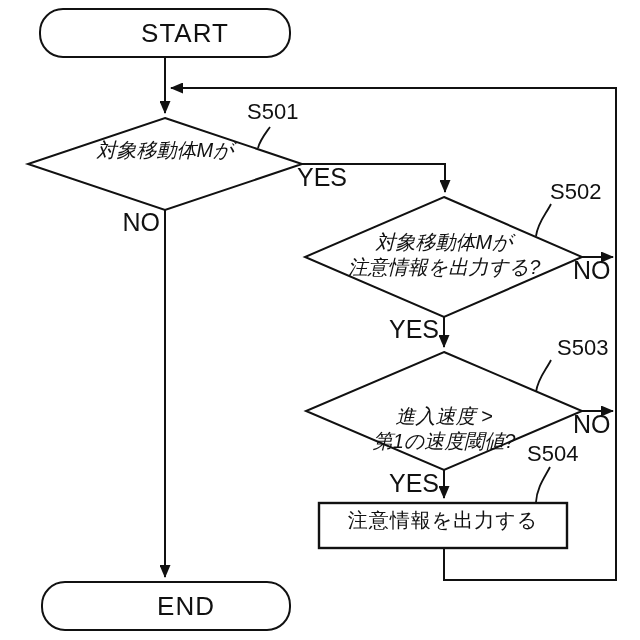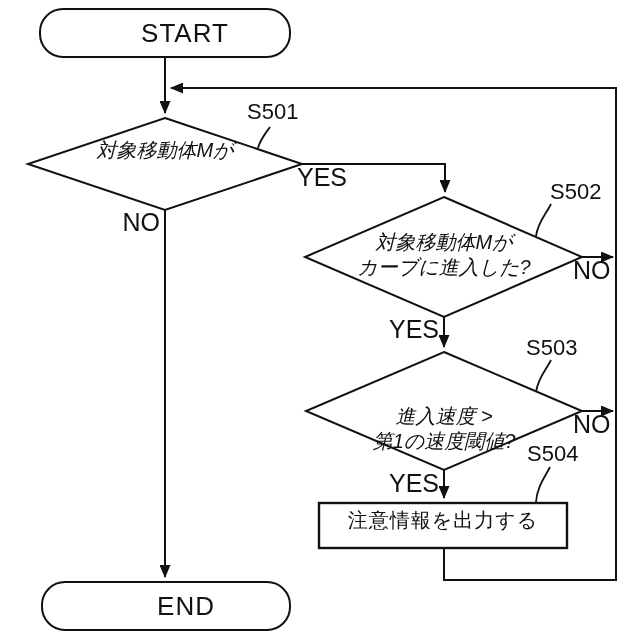--- a/index.html
+++ b/index.html
@@ -114,35 +114,35 @@
   </svg>
 
   <div class="txt terminal-label" style="left:40px; top:9px; width:250px; height:48px;">START</div>
 
   <div class="txt decision-text" style="left:65px; top:138px; width:200px;">
     <div>対象移動体Mが</div>
   </div>
 
   <div class="txt decision-text" style="left:324px; top:230px; width:240px;">
     <div>対象移動体Mが</div>
-    <div>カーブに進入した?</div>
+    <div>注意情報を出力する?</div>
   </div>
 
   <div class="txt decision-text" style="left:324px; top:404px; width:240px;">
     <div>進入速度 &gt;</div>
     <div>第1の速度閾値?</div>
   </div>
 
   <div class="txt process-text" style="left:319px; top:503px; width:248px; height:35px;font-family:Liberation Mono, monospace;">注意情報を出力する</div>
 
   <div class="txt terminal-label" style="left:42px; top:582px; width:248px; height:48px;">END</div>
 
   <div class="txt step-label" style="left:247px; top:101px;">S501</div>
   <div class="txt step-label" style="left:515px; top:181px;margin-left:35px;">S502</div>
-  <div class="txt step-label" style="left:526px; top:337px;">S503</div>
+  <div class="txt step-label" style="left:557px; top:337px;">S503</div>
   <div class="txt step-label" style="left:527px; top:443px;">S504</div>
 
   <div class="txt branch-label" style="left:297px; top:166px;">YES</div>
   <div class="txt branch-label no-right" style="left:122px; top:211px; width:38px;">NO</div>
   <div class="txt branch-label" style="left:573px; top:259px;">NO</div>
   <div class="txt branch-label" style="left:389px; top:318px;">YES</div>
   <div class="txt branch-label" style="left:573px; top:413px;">NO</div>
   <div class="txt branch-label" style="left:389px; top:472px;">YES</div>
 
 </div>

